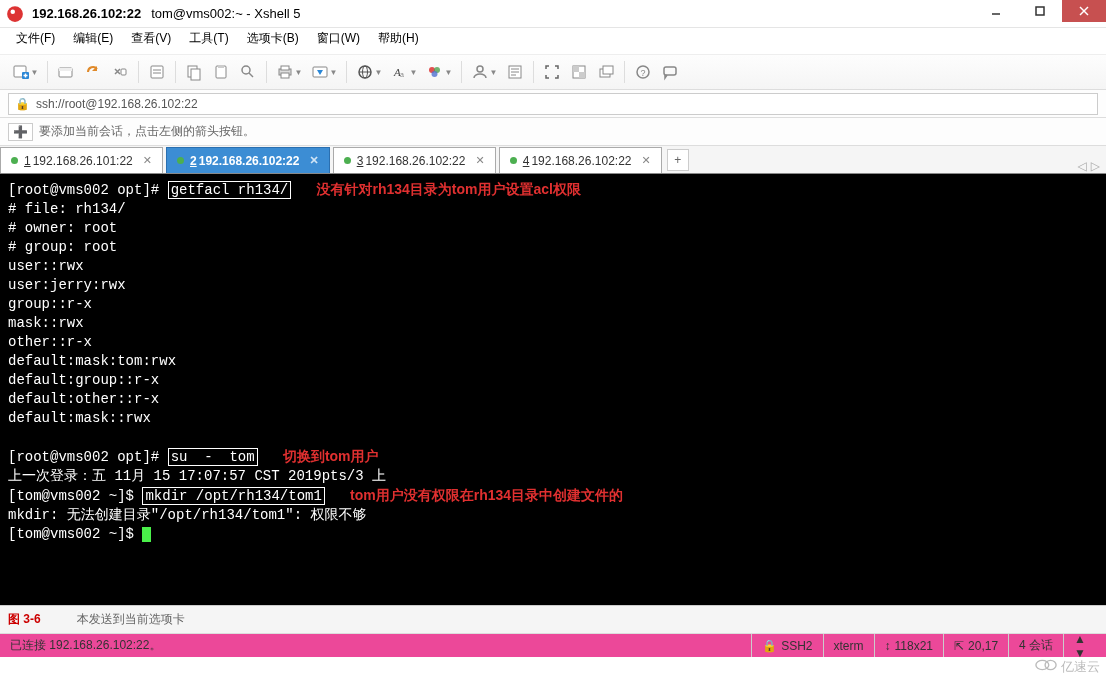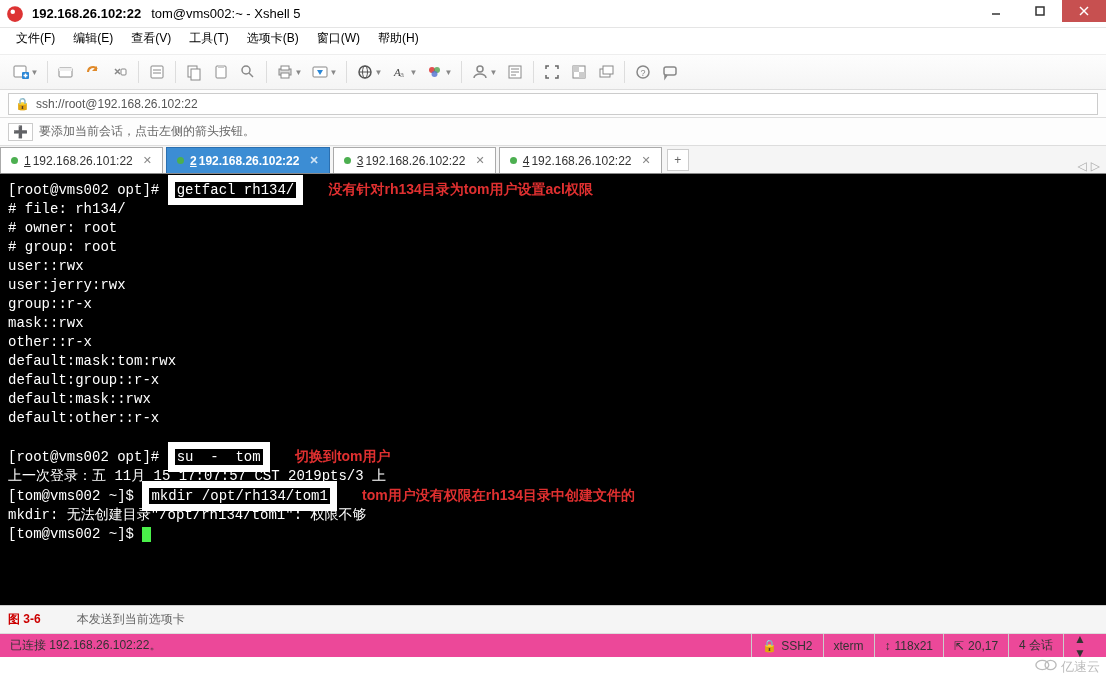--- a/index.html
+++ b/index.html
@@ -25,21 +25,21 @@
   .tab { height: 26px; display: flex; align-items: center; padding: 0 10px; border: 1px solid #aaa; border-bottom: none; margin-right: 3px; background: #fff; color: #333; position: relative; }
   .tab.active { background: #3c8dd4; color: #fff; font-weight: bold; border-color: #2a6fb0; }
   .tab .dot { width: 7px; height: 7px; border-radius: 50%; background: #4caf50; margin-right: 6px; }
   .tab .x { margin-left: 10px; color: #888; font-size: 11px; }
   .tab.active .x { color: #cfe4f5; }
   .tab .u { text-decoration: underline; margin-right: 2px; }
   .addtab { width: 22px; height: 22px; border: 1px solid #ccc; display: flex; align-items: center; justify-content: center; color: #666; background: #fff; margin-left: 2px; margin-bottom: 2px; }
   .tabs .nav { margin-left: auto; display: flex; gap: 4px; padding-right: 6px; color: #aaa; }
   .terminal { background: #000; color: #fff; font-family: "Consolas","Courier New",monospace; font-size: 14px; line-height: 19px; padding: 6px 8px; height: 431px; overflow: hidden; position: relative; }
   .terminal .line { white-space: pre; }
-  .hl { border: 7px solid #ffffff; padding: 0 2px; }
+  .hl { border: 1px solid #ffffff; padding: 0 2px; }
   .ann { color: #e03030; font-weight: bold; font-family: "Microsoft YaHei",sans-serif; margin-top: 40px; }
   .cursor { display: inline-block; width: 9px; height: 15px; background: #4af04a; vertical-align: middle; }
   .footer1 { height: 28px; background: #f5f5f5; border-top: 1px solid #ccc; display: flex; align-items: center; padding: 0 8px; color: #666; gap: 32px; }
   .footer1 .fig { color: #c00; font-weight: bold; margin-right: 4px; }
   .statusbar { height: 24px; background: #ec4899; border-top: 1px solid #ddd; display: flex; align-items: center; padding: 0 10px; color: #333; font-size: 12px; }
   .statusbar .seg { padding: 0 10px; border-left: 1px solid #ccc; height: 100%; display: flex; align-items: center; gap: 4px; }
   .statusbar .seg:first-child { border-left: none; padding-left: 0; flex: 1; }
   .watermark { position: absolute; right: 6px; bottom: 4px; color: #bbb; font-size: 13px; display: flex; align-items: flex-start; gap: 4px; }
   .watermark svg { width: 22px; height: 14px; }
   .drop { font-size: 8px; margin-left: 1px; color: #888; }
@@ -281,22 +281,22 @@
   <div class="line"># file: rh134/</div>
   <div class="line"># owner: root</div>
   <div class="line"># group: root</div>
   <div class="line">user::rwx</div>
   <div class="line">user:jerry:rwx</div>
   <div class="line">group::r-x</div>
   <div class="line">mask::rwx</div>
   <div class="line">other::r-x</div>
   <div class="line">default:mask:tom:rwx</div>
   <div class="line">default:group::r-x</div>
+  <div class="line">default:other::r-x</div>
   <div class="line">default:mask::rwx</div>
-  <div class="line">default:other::r-x</div>
   <div class="line"> </div>
   <div class="line"><span>[root@vms002 opt]# </span><span class="hl">su  -  tom</span>   <span class="ann">切换到tom用户</span></div>
   <div class="line">上一次登录：五 11月 15 17:07:57 CST 2019pts/3 上</div>
   <div class="line"><span>[tom@vms002 ~]$ </span><span class="hl">mkdir /opt/rh134/tom1</span>   <span class="ann">tom用户没有权限在rh134目录中创建文件的</span></div>
   <div class="line">mkdir: 无法创建目录"/opt/rh134/tom1": 权限不够</div>
   <div class="line"><span>[tom@vms002 ~]$ </span><span class="cursor"></span></div>
 </div>
 
 <div class="footer1">
   <span class="fig">图 3-6</span>

